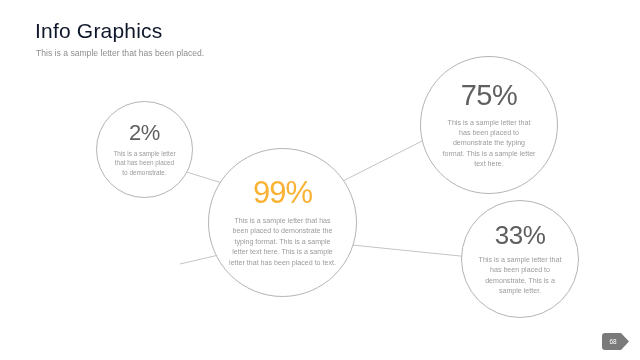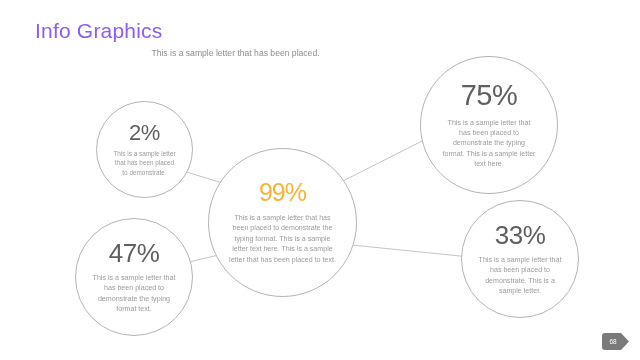--- a/index.html
+++ b/index.html
@@ -26,34 +26,33 @@
   
   #header {
     position: absolute;
     left: 35px;
     top: 18px;
     width: 400px;
   }
   #page-title {
     font-size: 21px;
     font-weight: 400;
-    color: #8b5cf6;
+    color: #0f172a;
     letter-spacing: 0.2px;
     line-height: 26px;
     margin: 0;
     white-space: nowrap;
   }
   #page-subtitle {
     font-size: 8.6px;
     font-weight: 400;
     color: #8d8d8d;
     line-height: 13px;
     margin: 3px 0 0 1px;
     white-space: nowrap;
-    text-align: center;
   }
 
   
   #connectors {
     position: absolute;
     left: 0; top: 0;
     width: 640px;
     height: 360px;
     pointer-events: none;
   }
@@ -90,21 +89,21 @@
   #node-33 .pct  { font-size: 22px; margin-bottom: 5px; }
   #node-33 .body { font-size: 6.4px; line-height: 9.3px; width: 66px; }
 
   
   #node-75 { left: 420px; top: 56px;  width: 138px; height: 138px; }
   #node-75 .pct  { font-size: 29px; margin-bottom: 8px; }
   #node-75 .body { font-size: 7.1px; line-height: 10.3px; width: 95px; }
 
   
   #node-99 { left: 208px; top: 148px; width: 149px; height: 149px; }
-  #node-99 .pct  { font-size: 25px; margin-bottom: 8px; letter-spacing: -1px; }
+  #node-99 .pct  { font-size: 31px; margin-bottom: 8px; letter-spacing: -1px; }
   #node-99 .body { font-size: 7.1px; line-height: 10.4px; width: 112px; }
 
   
   #node-47 { left: 75px;  top: 218px; width: 118px; height: 118px; }
   #node-47 .pct  { font-size: 26px; margin-bottom: 7px; }
   #node-47 .body { font-size: 7.1px; line-height: 10.3px; width: 88px; }
 
   
   #node-54 { left: 461px; top: 200px; width: 118px; height: 118px; }
   #node-54 .pct  { font-size: 26px; margin-bottom: 7px; }
@@ -161,24 +160,20 @@
   <div class="node" id="node-75">
     <span class="pct">75%</span>
     <span class="body">This is a sample letter that has been placed to demonstrate the typing format. This is a sample letter text here.</span>
   </div>
 
   <div class="node" id="node-99">
     <span class="pct" style="color: rgb(249, 178, 51);">99%</span>
     <span class="body">This is a sample letter that has been placed to demonstrate the typing format. This is a sample letter text here. This is a sample letter that has been placed to text.</span>
   </div>
 
-  <div class="node" id="node-47">
-    <span class="pct">47%</span>
-    <span class="body">This is a sample letter that has been placed to demonstrate the typing format text.</span>
-  </div>
 
   <div class="node" id="node-54">
     <span class="pct">33%</span>
     <span class="body">This is a sample letter that has been placed to demonstrate. This is a sample letter.</span>
   </div>
 
   <div id="page-badge">
     <svg class="tag" viewBox="0 0 27 17" width="27" height="17">
       <path d="M3 0 H19 L27 8.5 L19 17 H3 A3 3 0 0 1 0 14 V3 A3 3 0 0 1 3 0 Z" fill="#7a7a7a"></path>
     </svg>

